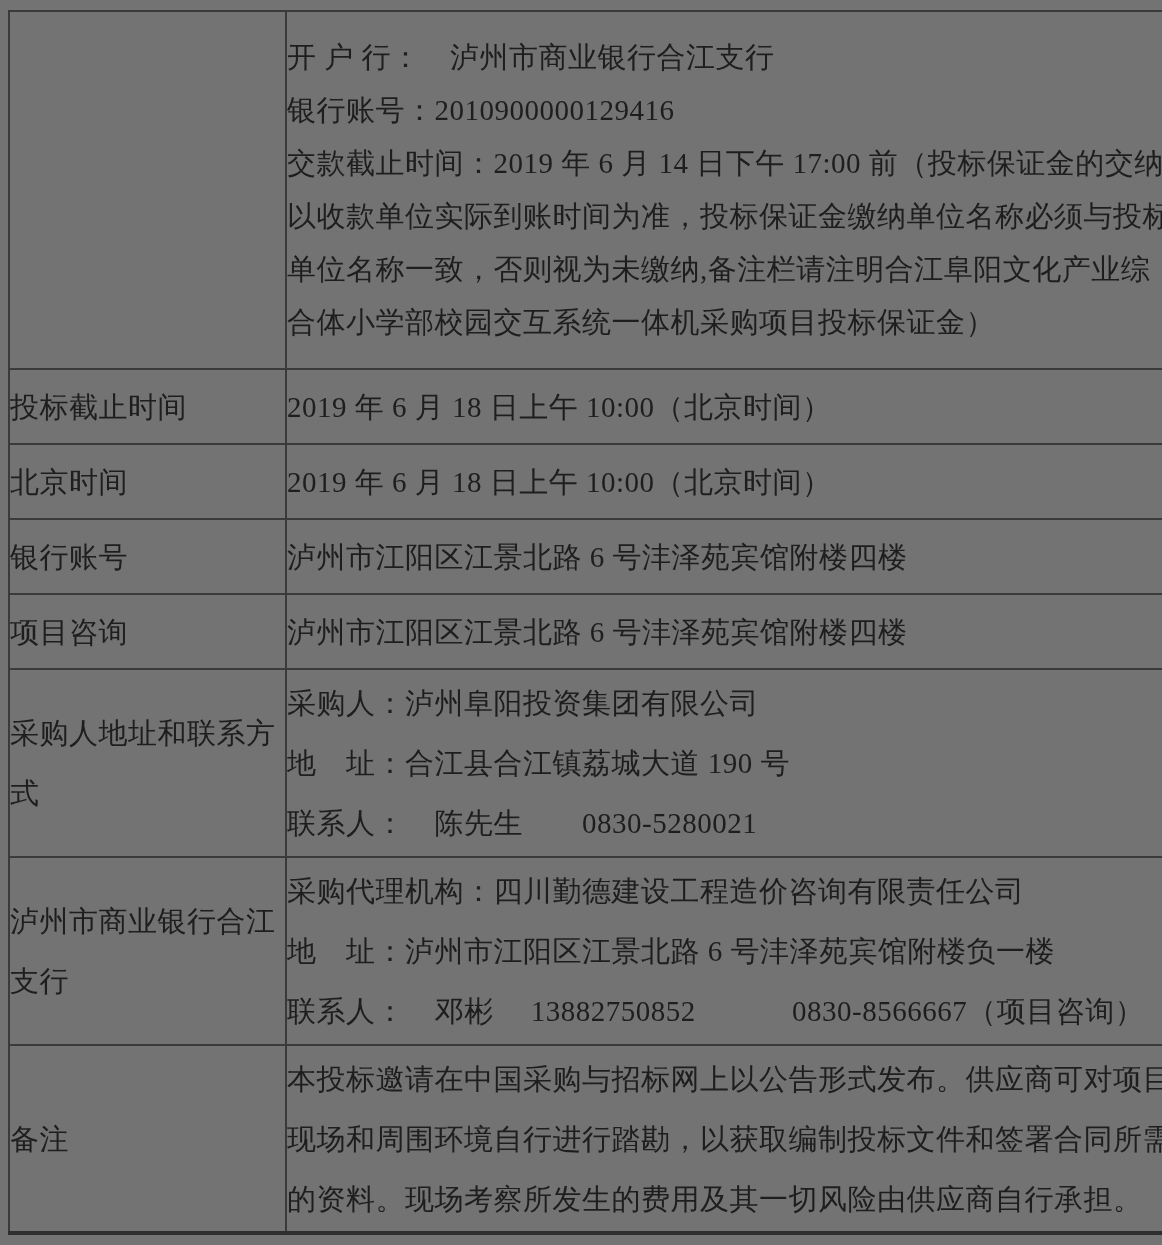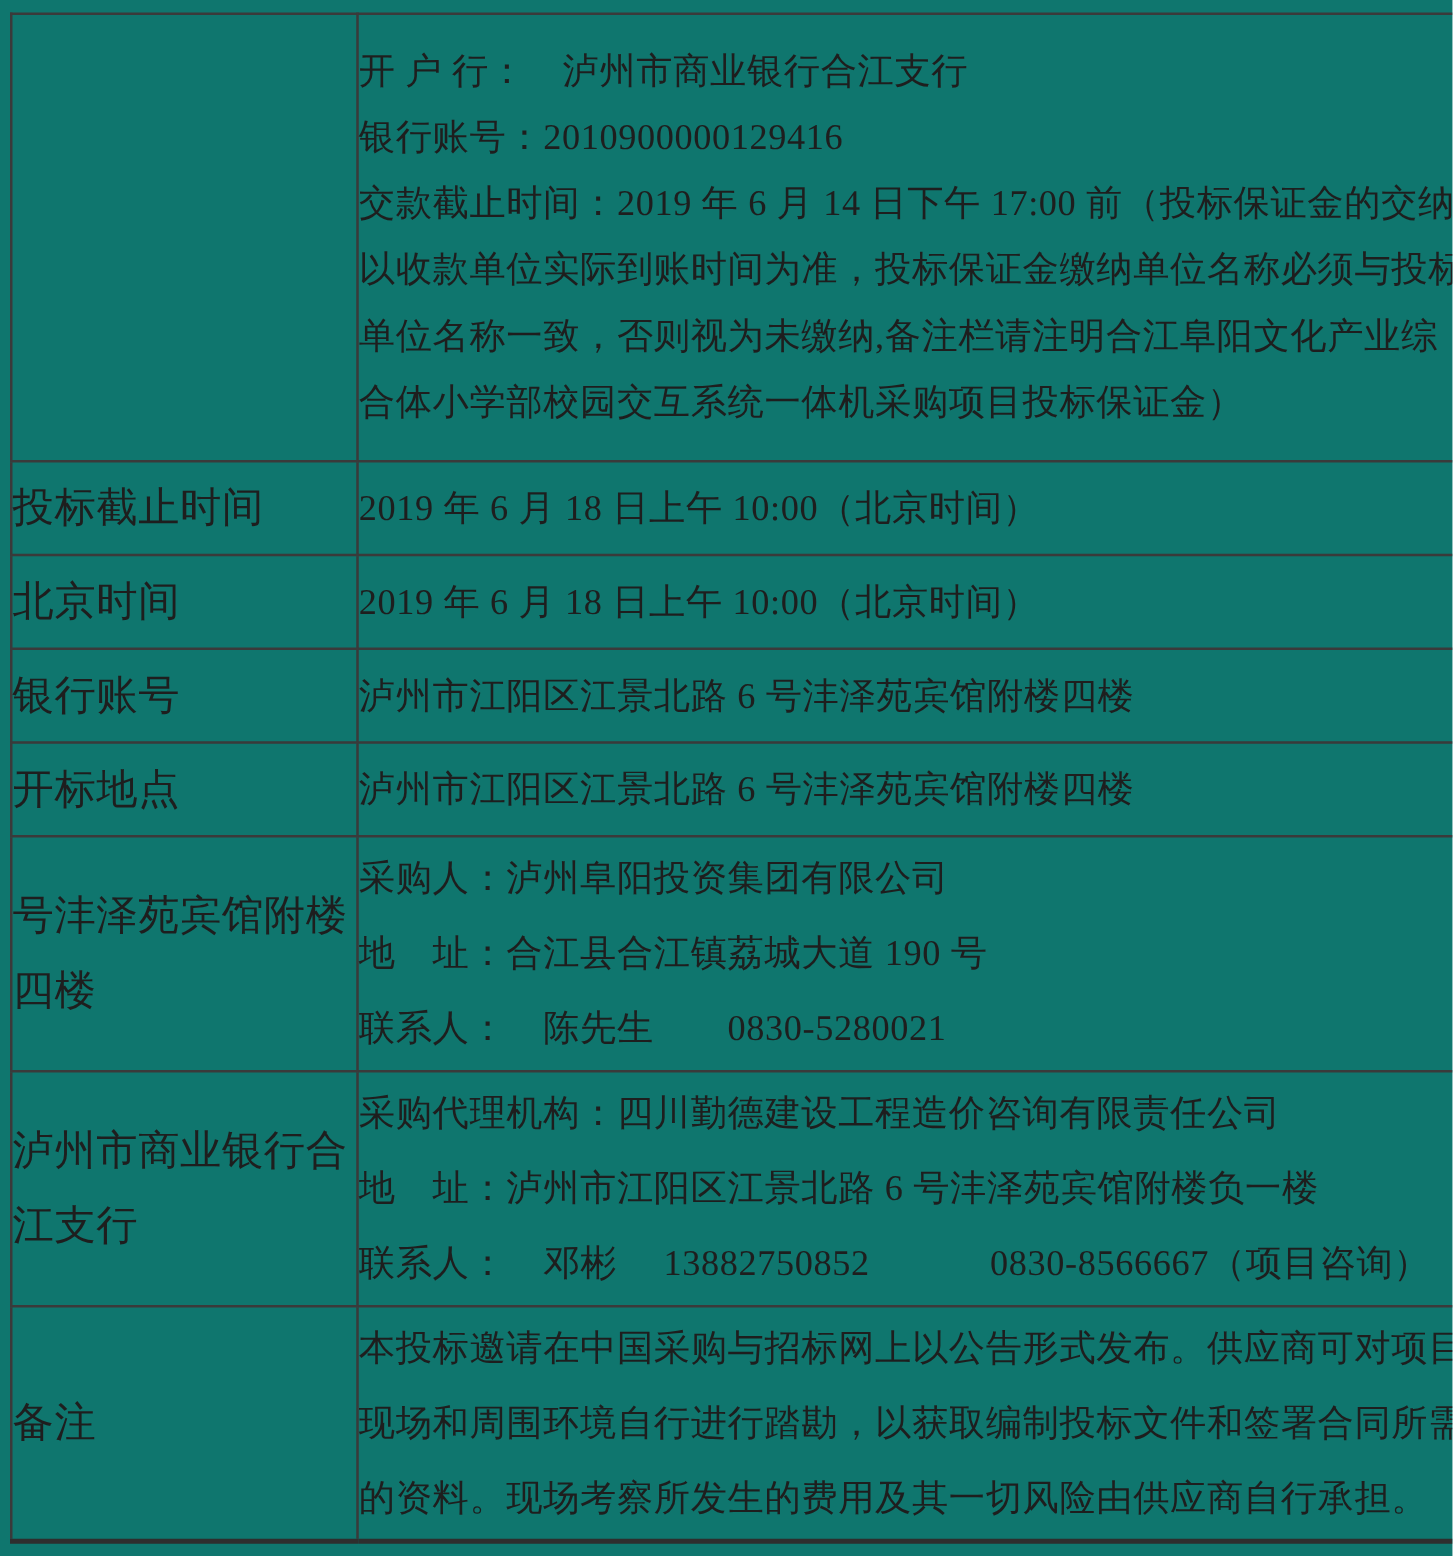--- a/index.html
+++ b/index.html
@@ -4,21 +4,21 @@
 <style>
   html, body {
     margin: 0;
     padding: 0;
     background: #ffffff;
   }
   .page {
     position: relative;
     width: 1162px;
     height: 1245px;
-    background: #0f766e;
+    background: #737373;
     overflow: hidden;
     font-family: "Liberation Serif", "DejaVu Serif", serif;
     color: #1e1e1e;
   }
   table.doc-table {
     position: absolute;
     left: 8px;
     top: 10px;
     width: 1230px;            
     border-collapse: collapse;
@@ -30,21 +30,21 @@
     padding: 0;
   }
   table.doc-table tr:last-child td {
     border-bottom: 4px solid #2e2e2e;
   }
   col.c1 { width: 277px; }
   col.c2 { width: 953px; }
 
   td.label-cell {
     padding: 4px 24px 4px 14px;
-    font-size: 33px;
+    font-size: 29px;
     line-height: 60px;
     letter-spacing: 0.5px;
   }
   td.content-cell {
     padding: 4px 4px 4px 12px;
     font-size: 29px;
   }
   .line {
     white-space: nowrap;
     line-height: 60px;
@@ -103,30 +103,30 @@
       <td class="label-cell">
         <div class="line">银行账号</div>
       </td>
       <td class="content-cell">
         <div class="line">泸州市江阳区江景北路 6 号沣泽苑宾馆附楼四楼</div>
       </td>
     </tr>
 
     <tr class="h-single">
       <td class="label-cell">
-        <div class="line">开标地点</div>
+        <div class="line">项目咨询</div>
       </td>
       <td class="content-cell">
         <div class="line">泸州市江阳区江景北路 6 号沣泽苑宾馆附楼四楼</div>
       </td>
     </tr>
 
     <tr class="h-triple">
       <td class="label-cell">
-        <div>号沣泽苑宾馆附楼四楼</div>
+        <div>采购人地址和联系方式</div>
       </td>
       <td class="content-cell">
         <div class="line">采购人：泸州阜阳投资集团有限公司</div>
         <div class="line">地　址：合江县合江镇荔城大道 190 号</div>
         <div class="line">联系人：　陈先生　　0830-5280021</div>
       </td>
     </tr>
 
     <tr class="h-triple">
       <td class="label-cell">

